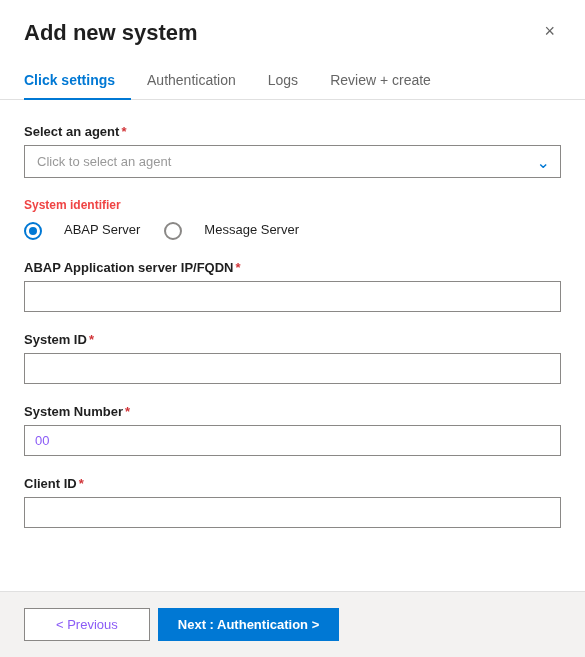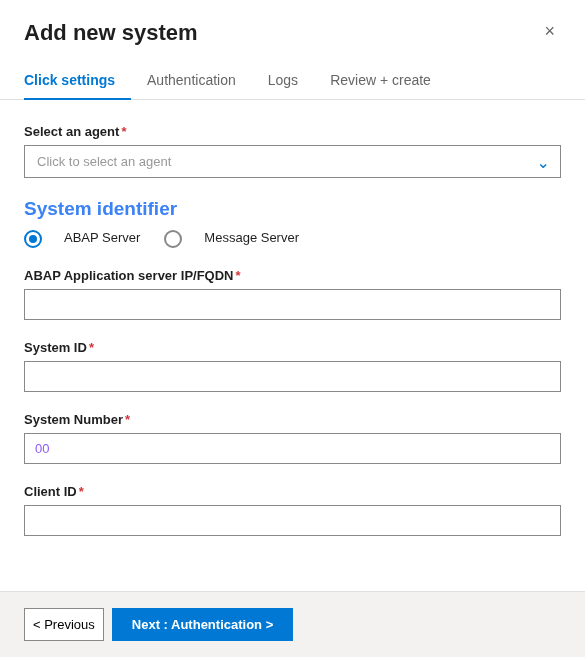--- a/index.html
+++ b/index.html
@@ -96,23 +96,23 @@
     }
     .select-display .chevron {
       position: absolute;
       right: 10px;
       top: 50%;
       transform: translateY(-50%);
       color: #0078d4;
       font-size: 16px;
     }
     .section-label {
-      font-size: 19px;
-      font-weight: 600;
-      color: #3b82f6;
+      font-size: 12px;
+      font-weight: 600;
+      color: #ef4444;
       margin-bottom: 10px;
     }
     .radio-group {
       display: flex;
       gap: 24px;
       margin-bottom: 20px;
       align-items: center;
     }
     .radio-option {
       display: flex;
@@ -158,25 +158,25 @@
     }
     .modal-footer {
       padding: 16px 24px;
       display: flex;
       gap: 8px;
       border-top: 1px solid #e0e0e0;
       background: #f3f2f1;
       margin-top: auto;
     }
     .btn-previous {
-      padding: 8px 8px;
+      padding: 8px 31px;
       border: 1px solid #8a8886;
       background: #fff;
       font-size: 13px;
-      color: #000000;
+      color: #8b5cf6;
       cursor: pointer;
     }
     .btn-next {
       padding: 8px 20px;
       border: none;
       background: #0078d4;
       color: #fff;
       font-size: 13px;
       font-weight: 600;
       cursor: pointer;

